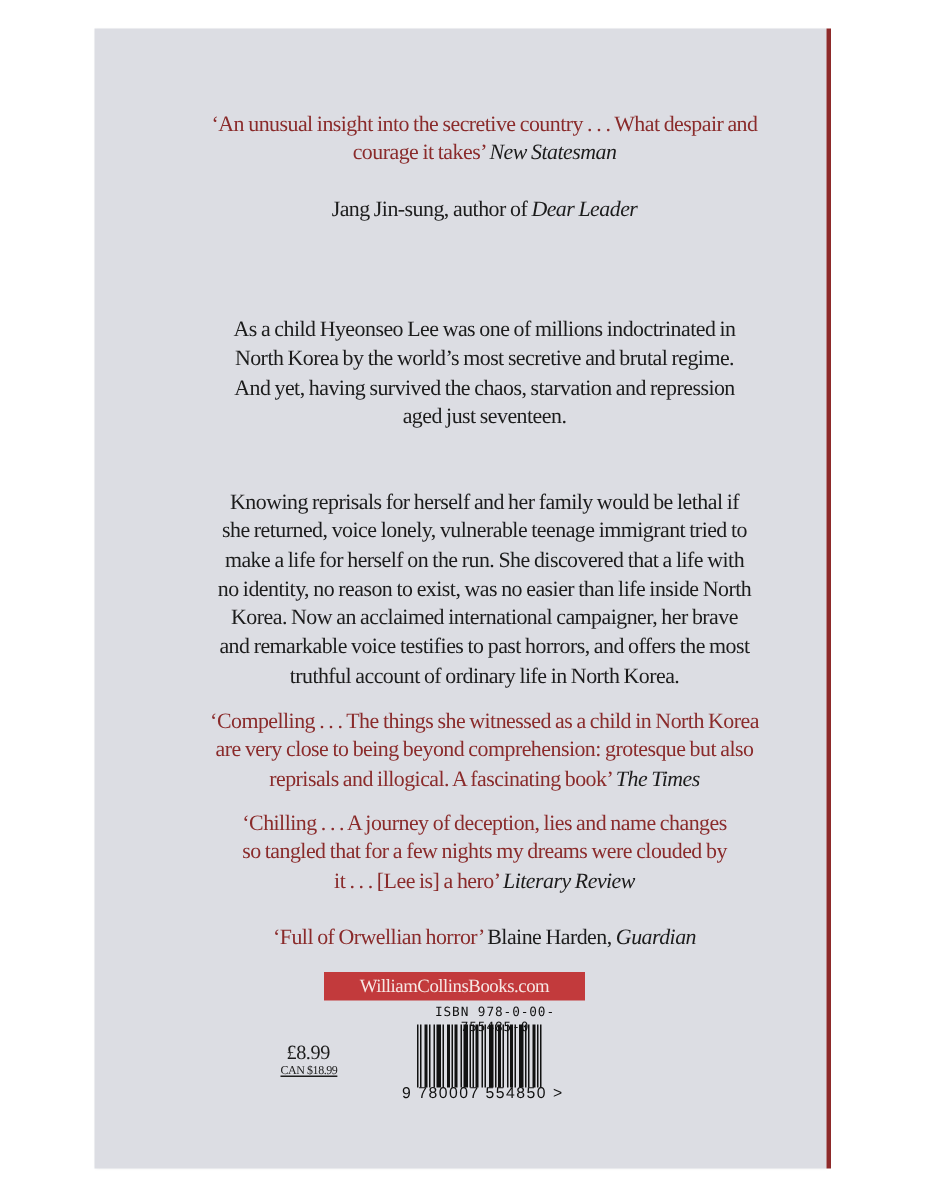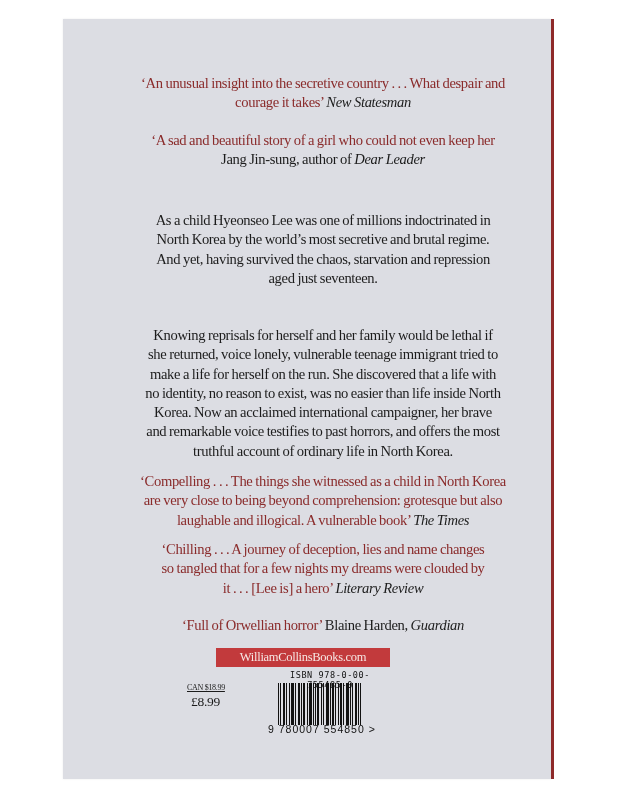--- a/index.html
+++ b/index.html
@@ -107,41 +107,40 @@
       left: 128px;
       top: 675px;
       width: 60px;
       font-size: 13.5px;
       color: #1c1c1c;
       letter-spacing: -0.3px;
     }
     .price-can {
       position: absolute;
       left: 124px;
-      top: 664px;
+      top: 690px;
       width: 70px;
       font-size: 8px;
       color: #1c1c1c;
       letter-spacing: -0.3px;
       text-decoration: underline;
     }
   </style>
 </head>
 <body>
 
 <div class="cover">
   <div class="cover-inner">
 
     <div class="block quote" style="top: 55px;">
       <span class="line">‘An unusual insight into the secretive country . . . What despair and</span>
       <span class="line"><span>courage it takes’</span> <i class="attrib">New Statesman</i></span>
     </div>
 
     <div class="block quote" style="top: 112px;">
-      <span class="line">‘A sad and beautiful story of a girl who could not even keep her</span>
       <span class="line attrib"><span>Jang Jin-sung, author of </span><i>Dear Leader</i></span>
     </div>
 
     <div class="block blurb" style="top: 192px;">
       <span class="line">As a child Hyeonseo Lee was one of millions indoctrinated in</span>
       <span class="line">North Korea by the world’s most secretive and brutal regime.</span>
       <span class="line">And yet, having survived the chaos, starvation and repression</span>
       <span class="line">aged just seventeen.</span>
     </div>
 
@@ -151,21 +150,21 @@
       <span class="line">make a life for herself on the run. She discovered that a life with</span>
       <span class="line">no identity, no reason to exist, was no easier than life inside North</span>
       <span class="line">Korea. Now an acclaimed international campaigner, her brave</span>
       <span class="line">and remarkable voice testifies to past horrors, and offers the most</span>
       <span class="line">truthful account of ordinary life in North Korea.</span>
     </div>
 
     <div class="block quote" style="top: 453px;">
       <span class="line">‘Compelling . . . The things she witnessed as a child in North Korea</span>
       <span class="line">are very close to being beyond comprehension: grotesque but also</span>
-      <span class="line"><span>laughable and illogical. A vulnerable book’</span> <i class="attrib">The Times</i></span>
+      <span class="line"><span>reprisals and illogical. A fascinating book’</span> <i class="attrib">The Times</i></span>
     </div>
 
     <div class="block quote" style="top: 521px;">
       <span class="line">‘Chilling . . . A journey of deception, lies and name changes</span>
       <span class="line">so tangled that for a few nights my dreams were clouded by</span>
       <span class="line"><span>it . . . [Lee is] a hero’</span> <i class="attrib">Literary Review</i></span>
     </div>
 
     <div class="block quote" style="top: 597px;">
       <span class="line"><span>‘Full of Orwellian horror’</span><span class="attrib"> Blaine Harden, </span><i class="attrib">Guardian</i></span>

